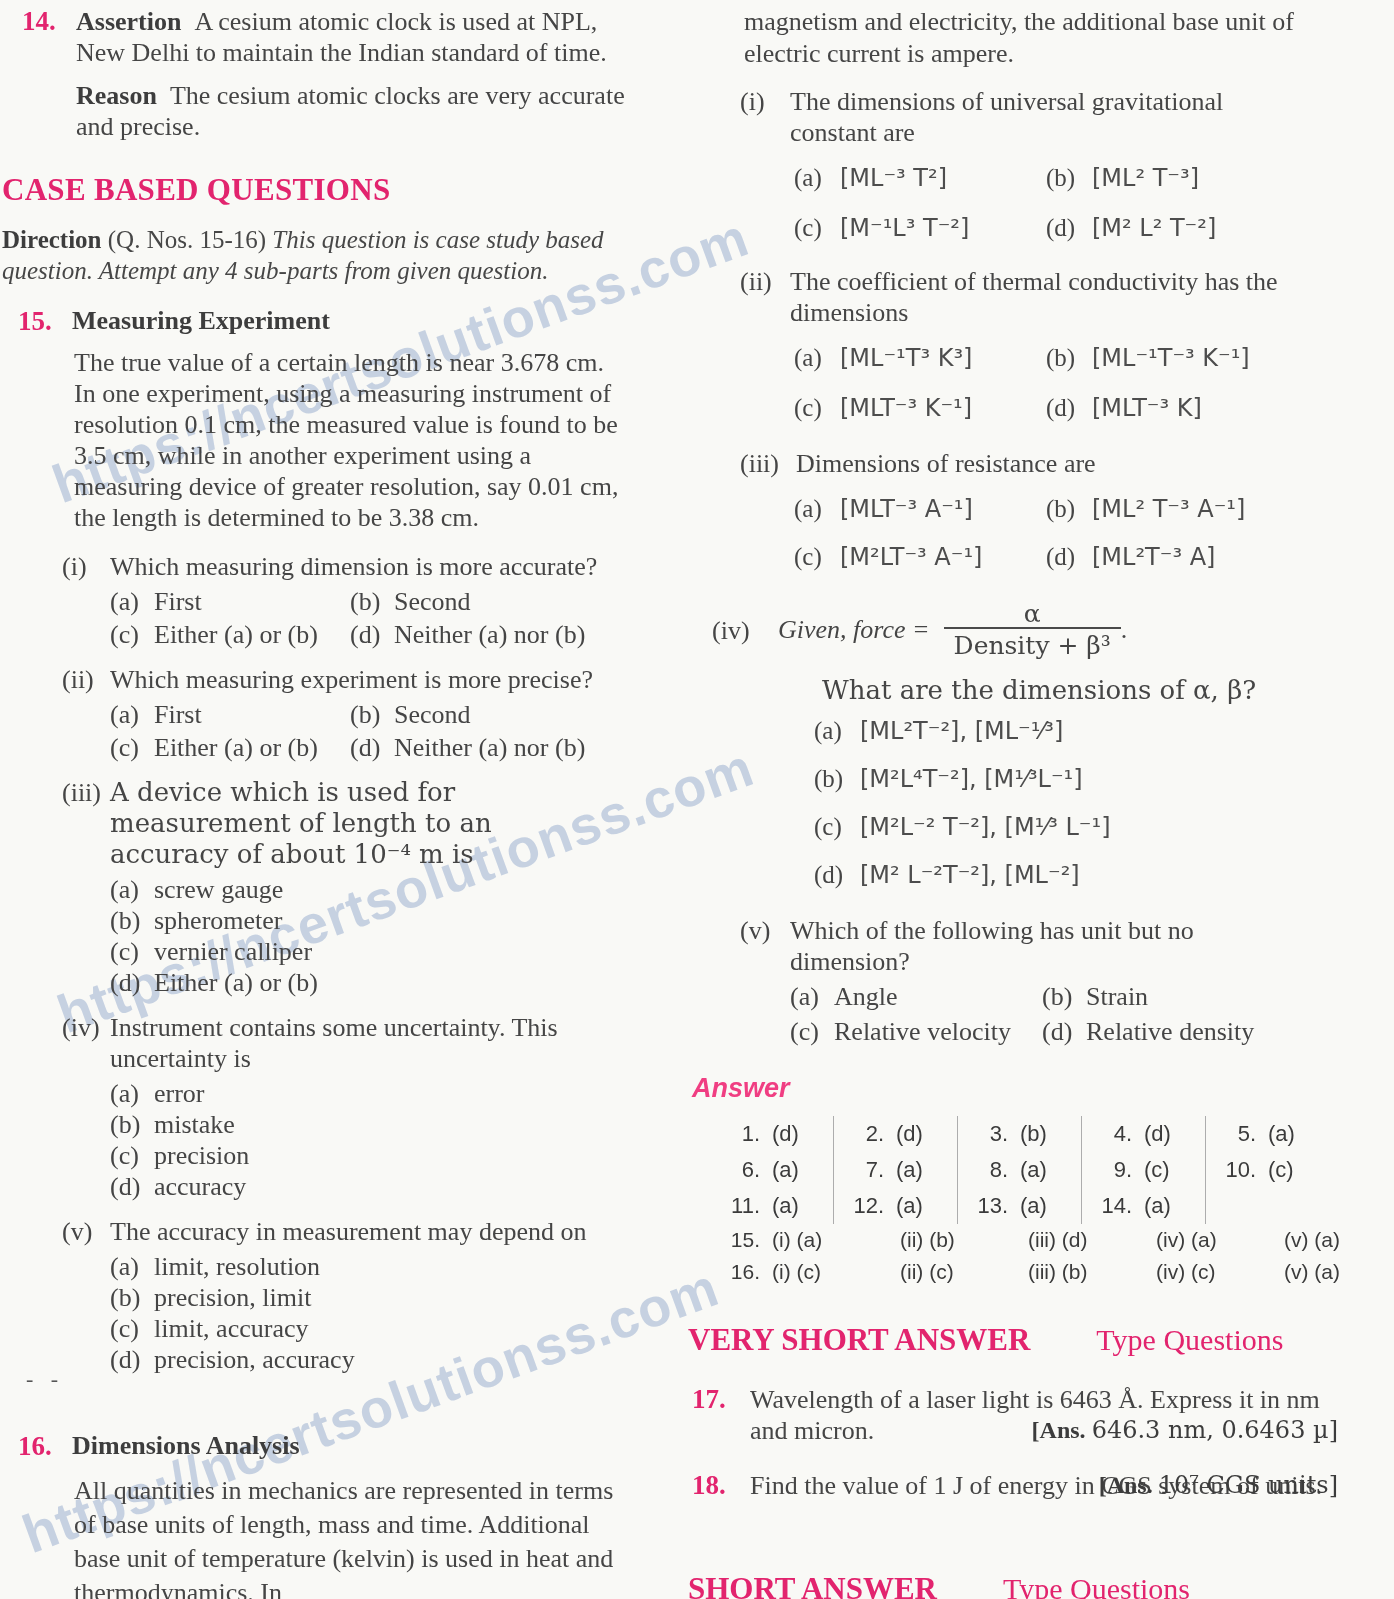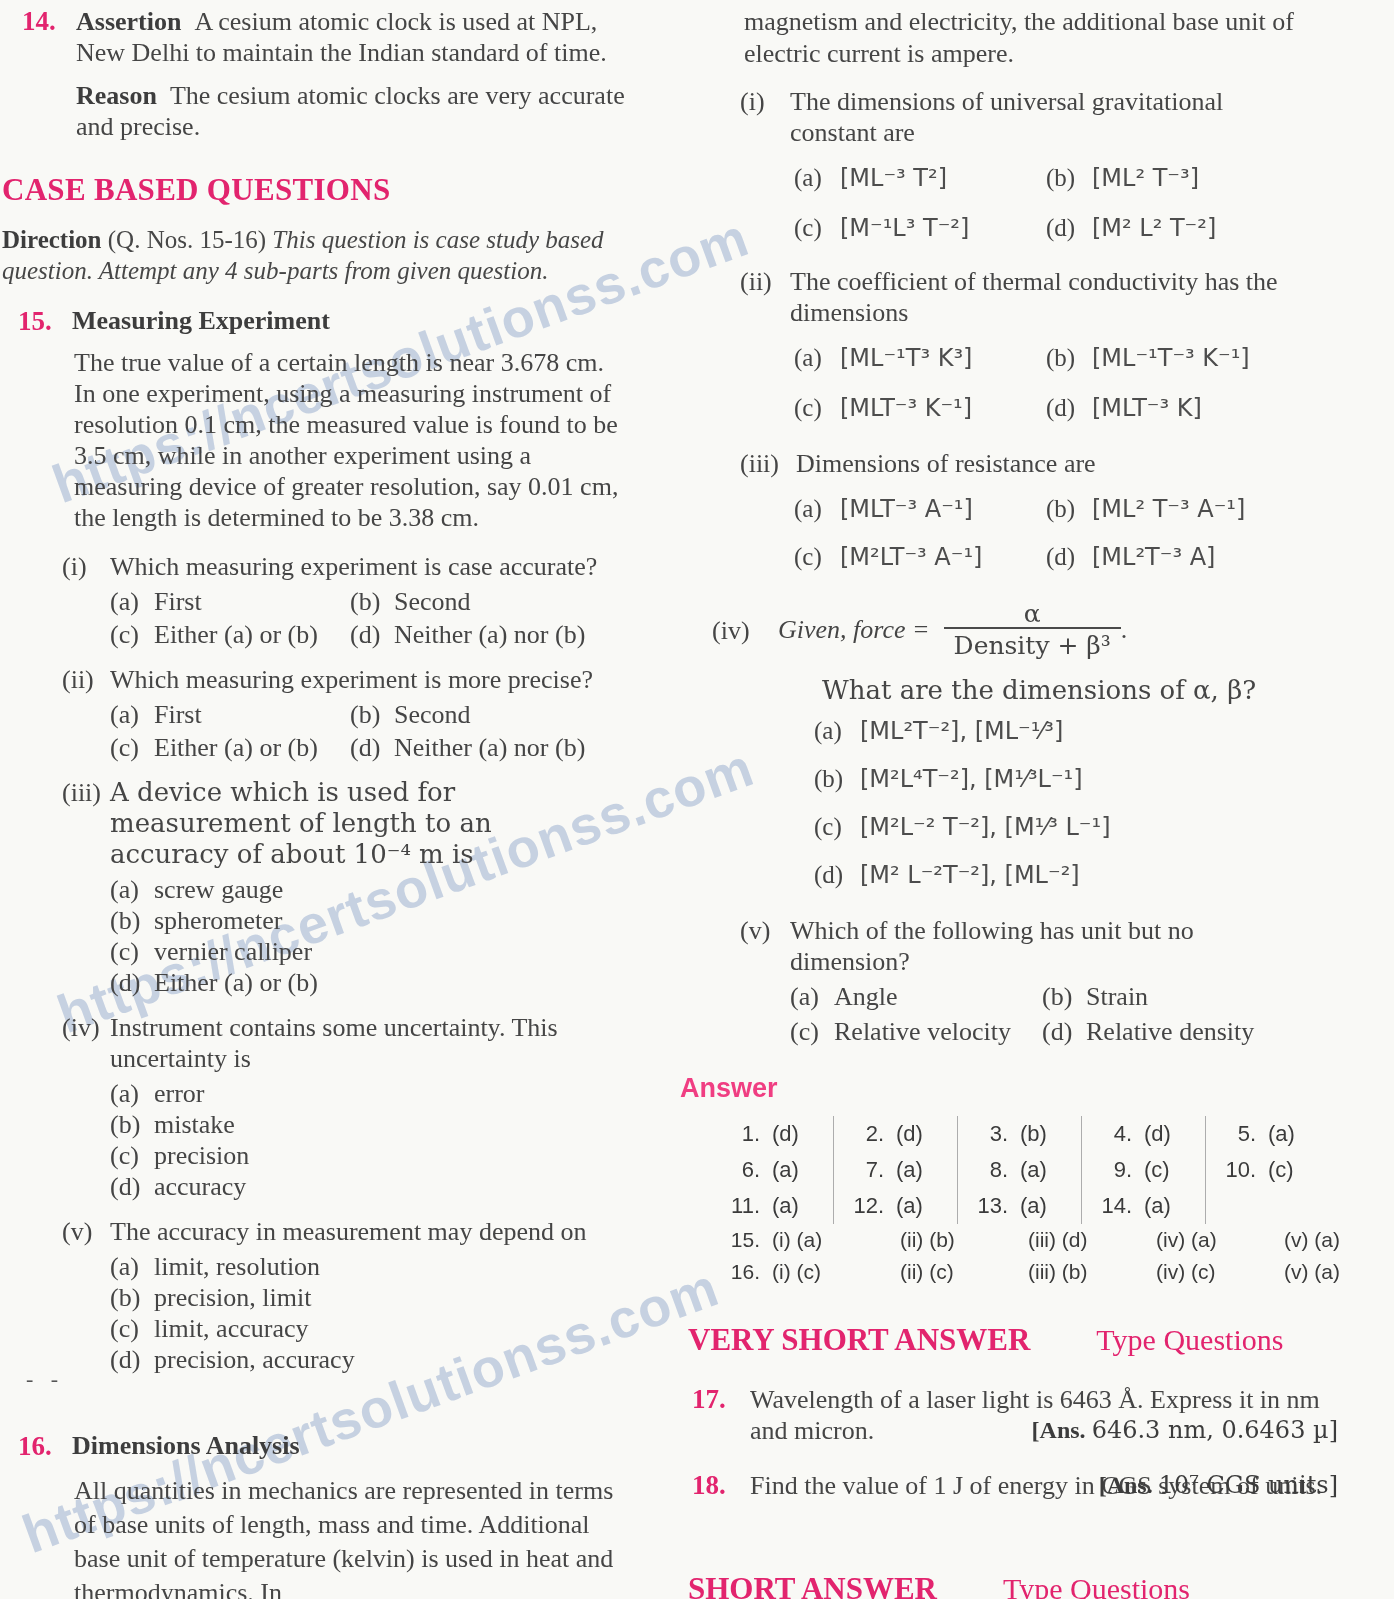--- a/index.html
+++ b/index.html
@@ -86,21 +86,21 @@
 
     <div class="qrow" style="margin:20px 0 0 18px;">
       <div class="qnum">15.</div>
       <div class="qtitle">Measuring Experiment</div>
     </div>
     <div style="margin:10px 0 16px 74px;max-width:545px;font-size:26px;line-height:31px;">The true value of a certain length is near 3.678 cm. In one experiment, using a measuring instrument of resolution 0.1 cm, the measured value is found to be 3.5 cm, while in another experiment using a measuring device of greater resolution, say 0.01 cm, the length is determined to be 3.38 cm.</div>
 
     <div class="sub" style="margin-top:18px;">
       <div class="sub-line">
           <span class="sub-num">(i)</span>
-          <span class="sub-text">Which measuring experiment is case accurate?</span>
+          <span class="sub-text">Which measuring dimension is more accurate?</span>
         </div>
       <div class="opts2">
         <div class="opt">
             <span class="ok">(a)</span>
             <span>First</span>
           </div>
         <div class="opt">
             <span class="ok">(b)</span>
             <span>Second</span>
           </div>
@@ -351,21 +351,21 @@
             <span>Relative velocity</span>
           </div>
         <div class="opt">
             <span class="ok">(d)</span>
             <span>Relative density</span>
           </div>
       </div>
     </div>
 
     <div style="margin-top:26px;">
-      <div class="answers-head" style="margin-left:4px;">Answer</div>
+      <div class="answers-head" style="margin-left:16px;font-style:italic;">Answer</div>
       <div class="agrid">
         <div class="acell bdr">
             <span class="an">1.</span>
             <span class="aa">(d)</span>
           </div>
         <div class="acell bdr">
             <span class="an">2.</span>
             <span class="aa">(d)</span>
           </div>
         <div class="acell bdr">

